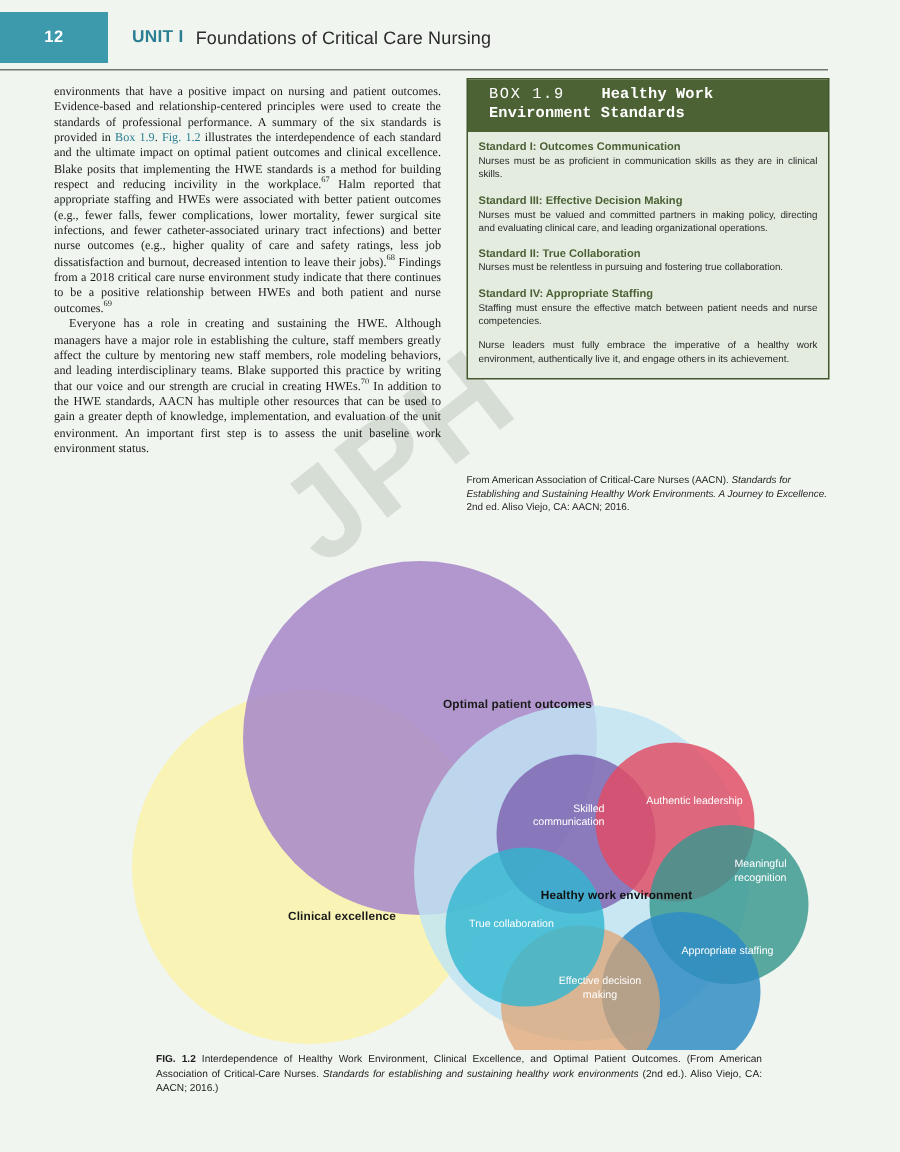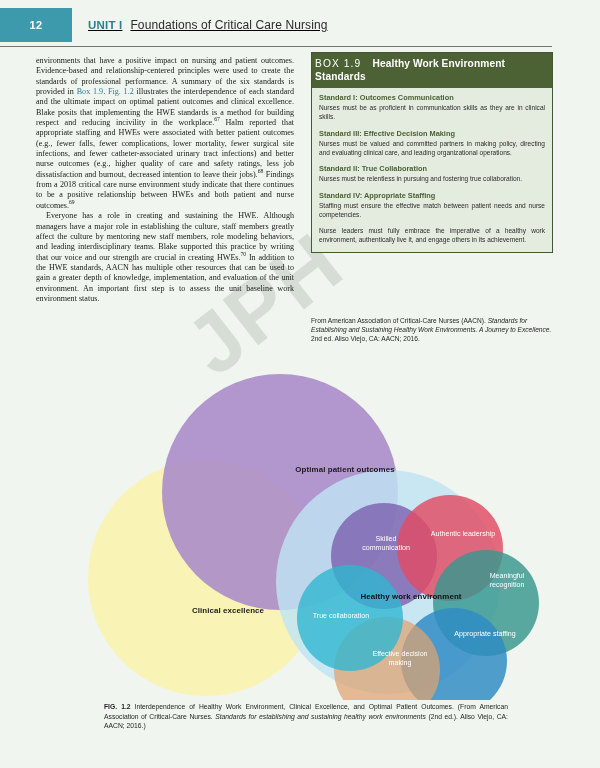--- a/index.html
+++ b/index.html
@@ -22,21 +22,20 @@
     position:absolute; left:0; top:8px; width:72px; height:34px;
     color:#ffffff; font-family:"Liberation Sans", sans-serif;
     font-size:11px; font-weight:bold;
     display:flex; align-items:center; justify-content:center;
     letter-spacing:0.3px;
   }
   #running-head {
     position:absolute; left:88px; top:8px; height:34px;
     display:flex; align-items:center; gap:8px;
     font-family:"Liberation Sans", sans-serif;
-    text-decoration:underline;
   }
   #unit-label { color:#2c7f93; font-size:11.5px; font-weight:bold; letter-spacing:0.2px; }
   #running-title { color:#2b2b2b; font-size:12px; letter-spacing:0.1px; }
   #header-rule {
     position:absolute; left:0; top:46px; width:552px; height:1.1px;
     background:#6e7a6e;
   }
 
   
   #body-column {
@@ -51,22 +50,22 @@
   .sup { font-size:5.6px; vertical-align:super; line-height:0; }
 
   
   #box-1-9 {
     position:absolute; left:311px; top:52px; width:242px;
     border:1px solid #44582f;
     background:#e4ecdf;
   }
   #box-header {
     background:#4d6234; color:#ffffff;
-    padding:5px 7px 5px 3px;
-    font-family:Liberation Sans, sans-serif;
+    padding:5px 7px 5px 14px;
+    font-family:Liberation Mono, monospace;
   }
   #box-header-line { font-size:10.2px; line-height:12.6px; }
   #box-number { letter-spacing:1.1px; font-weight:normal; }
   #box-title { font-weight:bold; letter-spacing:0.1px; }
   #box-body { padding:5px 7px 7px 7px; }
   .std-block { margin-bottom:7px; }
   .std-block:last-child { margin-bottom:1px; }
   .std-heading {
     font-family:"Liberation Sans", sans-serif;
     font-size:7.4px; font-weight:bold; color:#4a6034;
@@ -95,21 +94,21 @@
     text-align:center; color:#1a1a1a;
     pointer-events:none; white-space:nowrap;
   }
   .outer-label { font-size:7.9px; font-weight:bold; letter-spacing:0.1px; }
   .hwe-label  { font-size:7.9px; font-weight:bold; letter-spacing:0.1px; color:#111; }
   .inner-label { font-size:7.1px; color:#ffffff; line-height:8.6px; white-space:normal; width:70px; }
 
   #lbl-optimal   { left:192px; top:105px; width:190px; }
   #lbl-clinical  { left:100px; top:246px; width:140px; }
   #lbl-hwe       { left:253px; top:232px; width:200px; }
-  #lbl-skilled   { left:293px; top:175px; }
+  #lbl-skilled   { left:275px; top:175px;text-align:right; }
   #lbl-authentic { left:370px; top:170px; }
   #lbl-meaning   { left:414px; top:212px; }
   #lbl-approp    { left:392px; top:270px; }
   #lbl-effective { left:307px; top:290px; }
   #lbl-true      { left:248px; top:252px; }
 
   #fig-caption {
     position:absolute; left:104px; top:352px; width:404px;
     font-family:"Liberation Sans", sans-serif;
     font-size:6.75px; line-height:9.6px; color:#1e1e1e;

